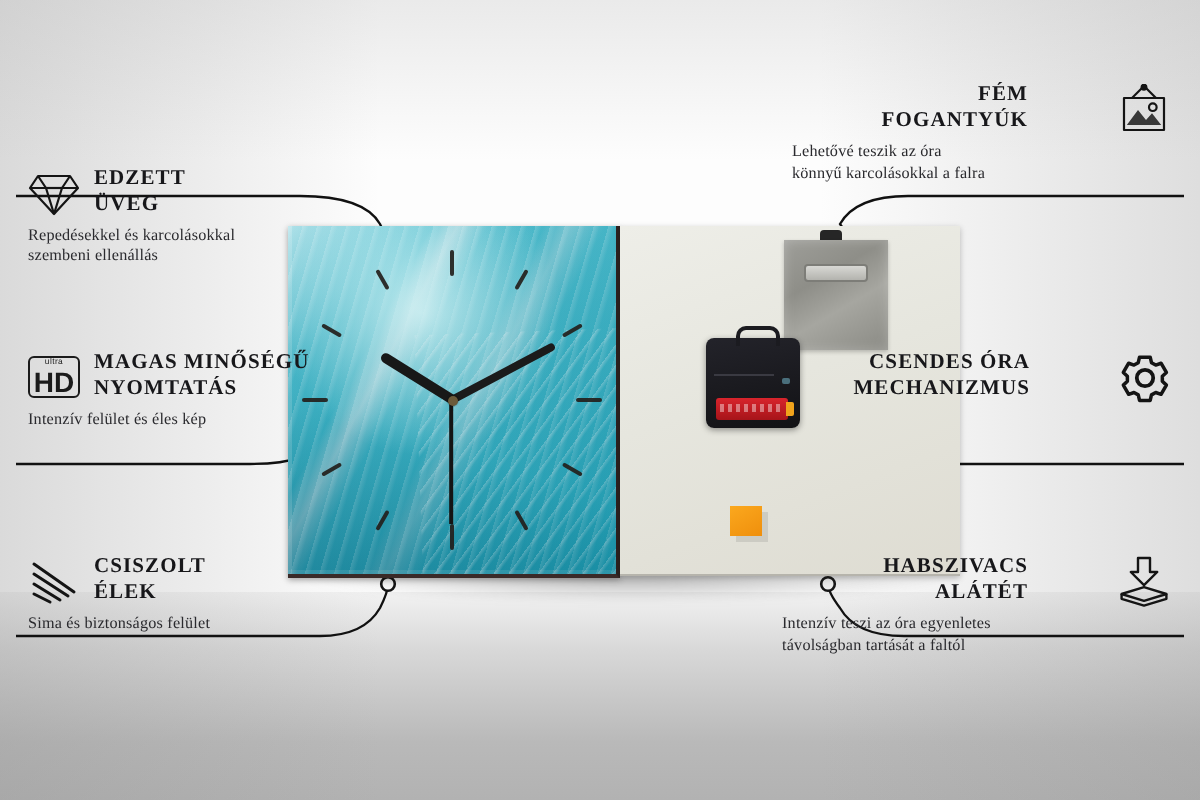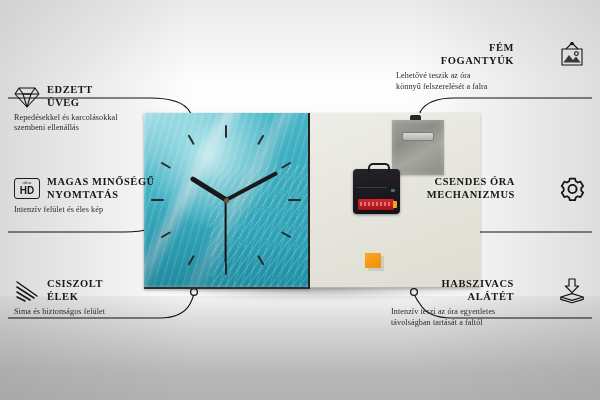--- a/index.html
+++ b/index.html
@@ -154,21 +154,21 @@
   .co-right .co-title{text-align:right;}
   .co-right .co-sub{text-align:left;}
   .ico{flex:0 0 auto;display:block;}
 
   .hd-badge{
     width:24px;height:19px;border:1.3px solid #1b1b1b;border-radius:3px;
     display:flex;flex-direction:column;align-items:center;justify-content:center;
     line-height:1;
   }
   .hd-badge .u{font-size:4.2px;letter-spacing:.2px;color:#1b1b1b;font-family:"Liberation Sans",sans-serif;}
-  .hd-badge .h{font-size:10px;font-weight:700;color:#1b1b1b;font-family:"Liberation Sans",sans-serif;margin-top:.5px;}
+  .hd-badge .h{font-size:14px;font-weight:700;color:#1b1b1b;font-family:"Liberation Sans",sans-serif;margin-top:.5px;}
 </style>
 </head>
 <body>
 
 <div id="stage">
 
   <div class="bg-base"></div>
   <div class="bg-floor"></div>
   <div class="bg-vig-l"></div>
   <div class="bg-vig-r"></div>
@@ -340,21 +340,21 @@
             <path d="M14 1 L20 7"></path>
           <circle cx="14" cy="1.6" r="1.2" fill="#141414"></circle>
           <rect x="4" y="7" width="20" height="16"></rect>
           <path d="M5.4 20.5 L11 13 L15 18 L18 14.6 L22.6 20.5 Z" fill="#141414" stroke="none" opacity=".82"></path>
           <circle cx="18.4" cy="11.6" r="1.9"></circle>
         </g>
       </svg>
     </div>
     <div class="co-sub">
       <div>Lehetővé teszik az óra</div>
-      <div>könnyű felszerelését a falra</div>
+      <div>könnyű karcolásokkal a falra</div>
     </div>
   </div>
 
   <div class="callout co-right" style="right:14px;top:176px;width:190px;">
     <div class="co-head">
       <div>
         <div class="co-title">CSENDES ÓRA</div>
         <div class="co-title">MECHANIZMUS</div>
       </div>
       <svg class="ico" width="27" height="26" viewBox="0 0 27 26">

